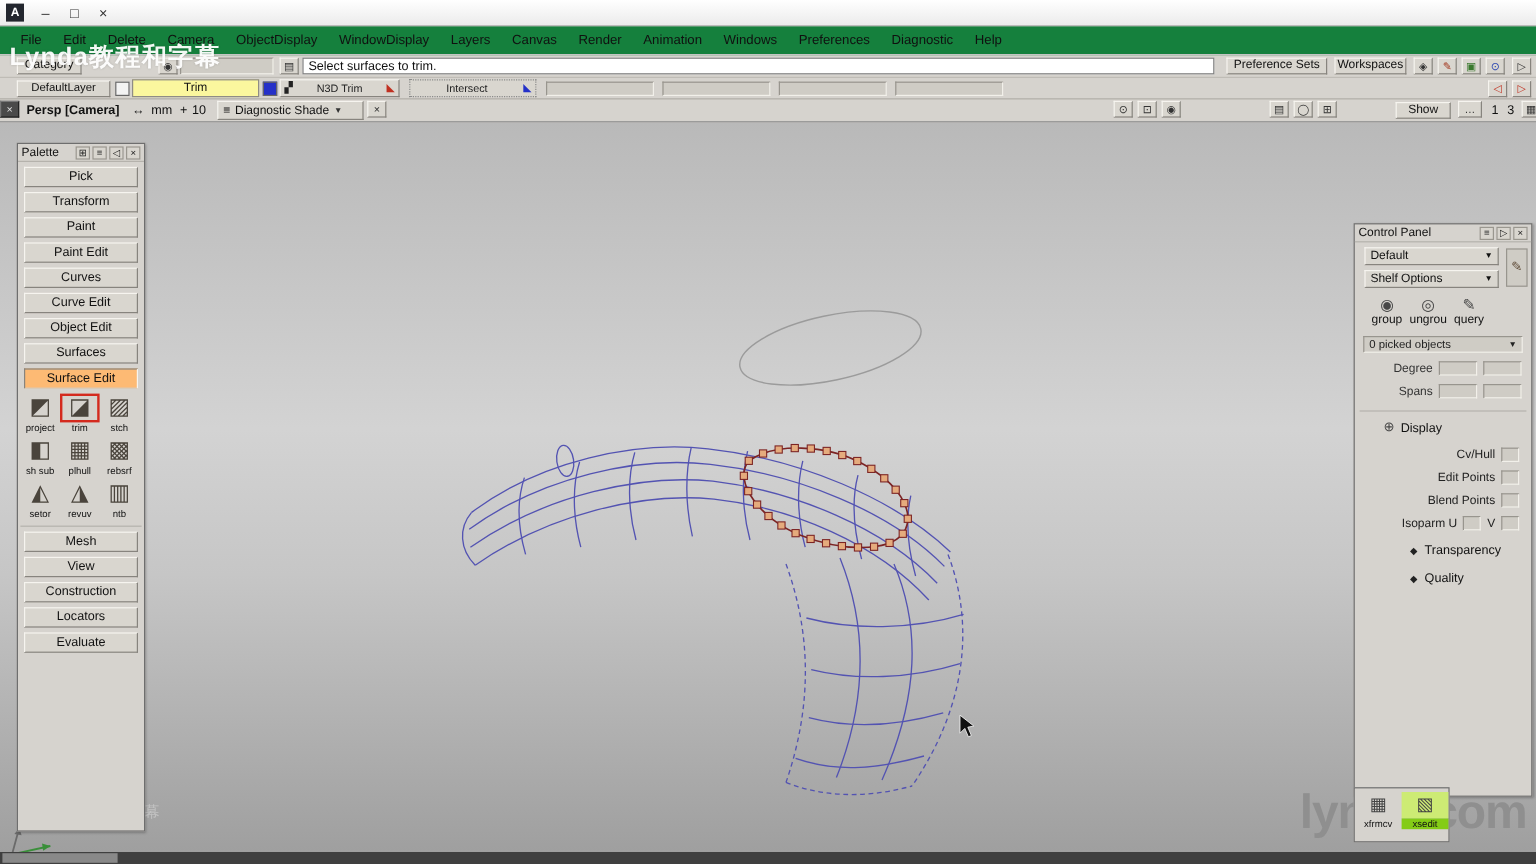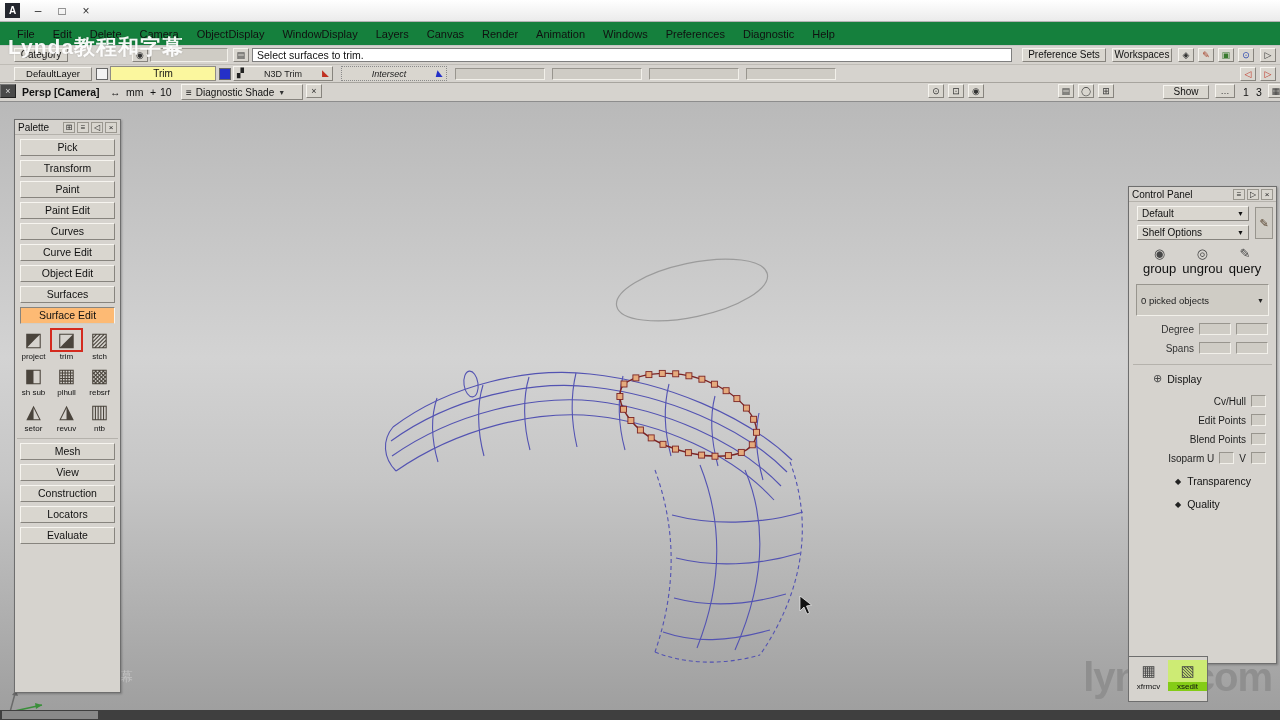--- a/index.html
+++ b/index.html
@@ -38,21 +38,21 @@
   .tool-tile.dark { background:#4a4a4a; color:#ddd; border-color:#777 #222 #222 #777; }
   .sunken { background:#cfccc5; border:1px solid; border-color:#98958e #f2f0ea #f2f0ea #98958e; }
   .prompt { background:#ffffff; border:1px solid #7f7f7f; height:14px; line-height:13px;
             font-size:10.5px; color:#111; padding:0 4px; }
   .swatch { width:12px; height:12px; border:1px solid #666; }
   .trim-btn { background:#fbf79e; border:1px solid #8f8c85; height:15px; line-height:13px;
               font-size:10px; text-align:center; color:#111; }
   .shelf-item { height:15px; background:#d9d6cf; border:1px solid; font-size:9px; color:#222;
                 border-color:#f6f4ef #87847e #87847e #f6f4ef;
                 display:flex; align-items:center; gap:3px; padding:0 3px; }
-  .shelf-item.dashed { border-style:dotted; border-color:#8a8a8a;font-style:italic; }
+  .shelf-item.dashed { border-style:dotted; border-color:#8a8a8a; }
   .mini-ic { font-size:9px; line-height:9px; }
   .mini-ic.red { color:#c03020; } .mini-ic.blue { color:#2430c8; }
   .shelf-label { flex:1; text-align:center; white-space:nowrap; }
   .slot { top:3px; height:12px; width:90px; }
 
   .vtext { font-size:10.5px; color:#111; top:3px; line-height:13px;text-align:right; }
   .shade-btn { top:1px; height:16px; background:#d9d6cf; border:1px solid;
                border-color:#f6f4ef #87847e #87847e #f6f4ef; display:flex; align-items:center;
                gap:4px; font-size:10px; padding:0 4px; color:#111; }
   .shade-btn .dd { font-size:7px; color:#333; }
@@ -94,22 +94,22 @@
   .cp-title { font-size:10px; color:#111; flex:1; }
   .cp-select { width:112px; margin:4px 0 0 8px; height:15px; background:#d9d6cf; border:1px solid;
                border-color:#f6f4ef #87847e #87847e #f6f4ef; font-size:10px; color:#111;
                display:flex; align-items:center; justify-content:center; gap:4px; padding:0 4px; }
   .cp-select .dd { font-size:7px; margin-left:auto; }
   .cp-cup { position:absolute; right:3px; top:20px; width:18px; height:32px; background:#cfccc5;
             border:1px solid #98958e; font-size:11px; text-align:center; line-height:30px; color:#5a4632; }
   .cp-tools { display:flex; gap:6px; padding:6px 0 2px 14px; }
   .cp-tool { text-align:center; }
   .t-ic { display:block; font-size:13px; line-height:15px; color:#474747; }
-  .t-lb { display:block; font-size:13px; color:#111; }
-  .cp-picked { width:133px; margin:6px auto 0; height:32px; background:#cfccc5; border:1px solid;
+  .t-lb { display:block; font-size:10px; color:#111; }
+  .cp-picked { width:133px; margin:6px auto 0; height:14px; background:#cfccc5; border:1px solid;
                border-color:#98958e #f2f0ea #f2f0ea #98958e; font-size:9.5px; color:#222;
                display:flex; align-items:center; justify-content:flex-start; gap:4px; padding:0 4px; }
   .cp-picked .dd { font-size:7px; margin-left:auto; }
   .cp-row { display:flex; align-items:center; justify-content:flex-end; gap:5px;
             padding:7px 8px 0 0; }
   .cp-lb { font-size:10px; color:#333; }
   .cp-box { width:32px; height:12px; background:#cfccc5; border:1px solid;
             border-color:#98958e #f2f0ea #f2f0ea #98958e; }
   .cp-div { border-top:1px solid #b5b2ac; margin:10px 4px 0; }
   .cp-disp { display:flex; align-items:center; gap:5px; padding:6px 0 2px 24px;

